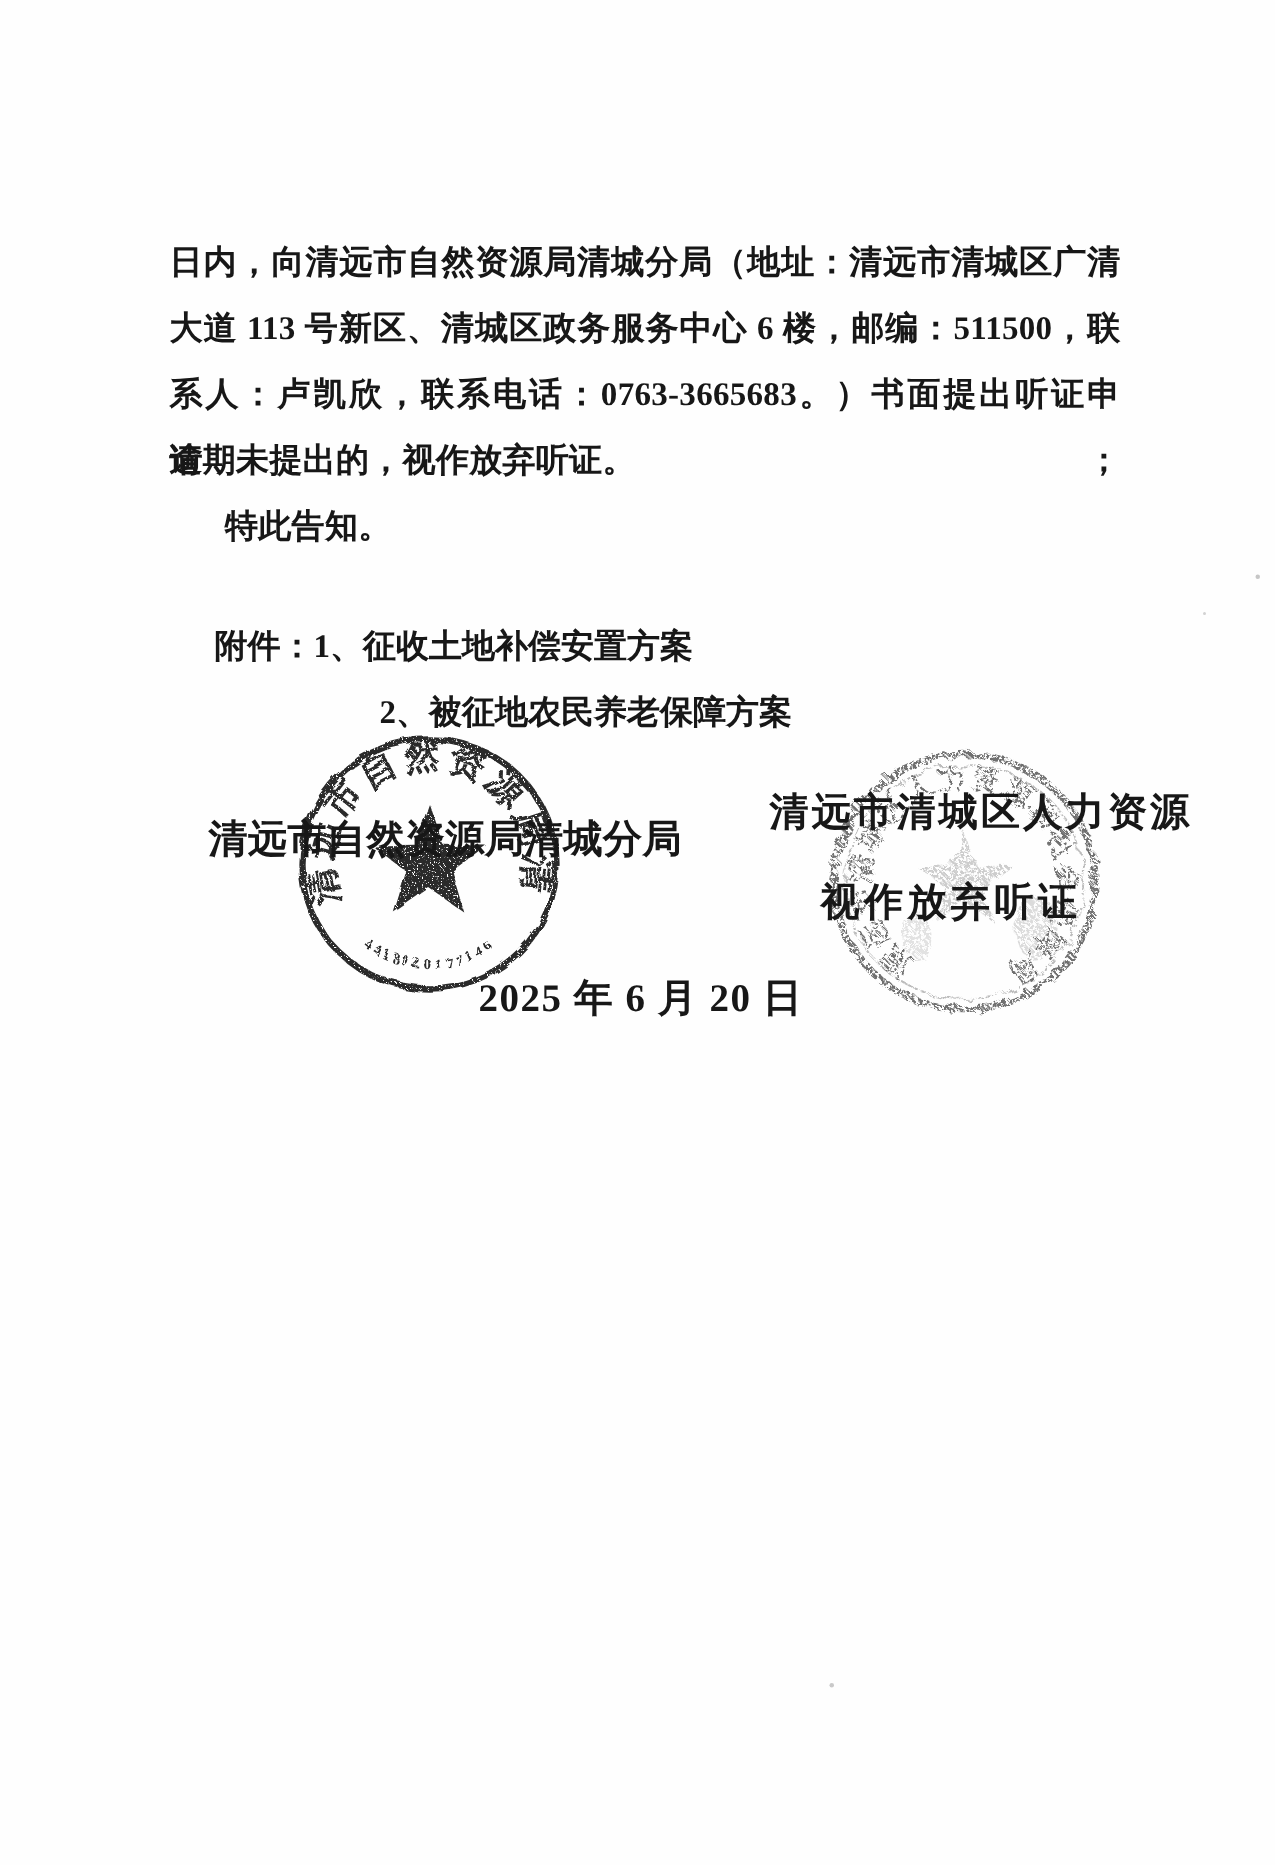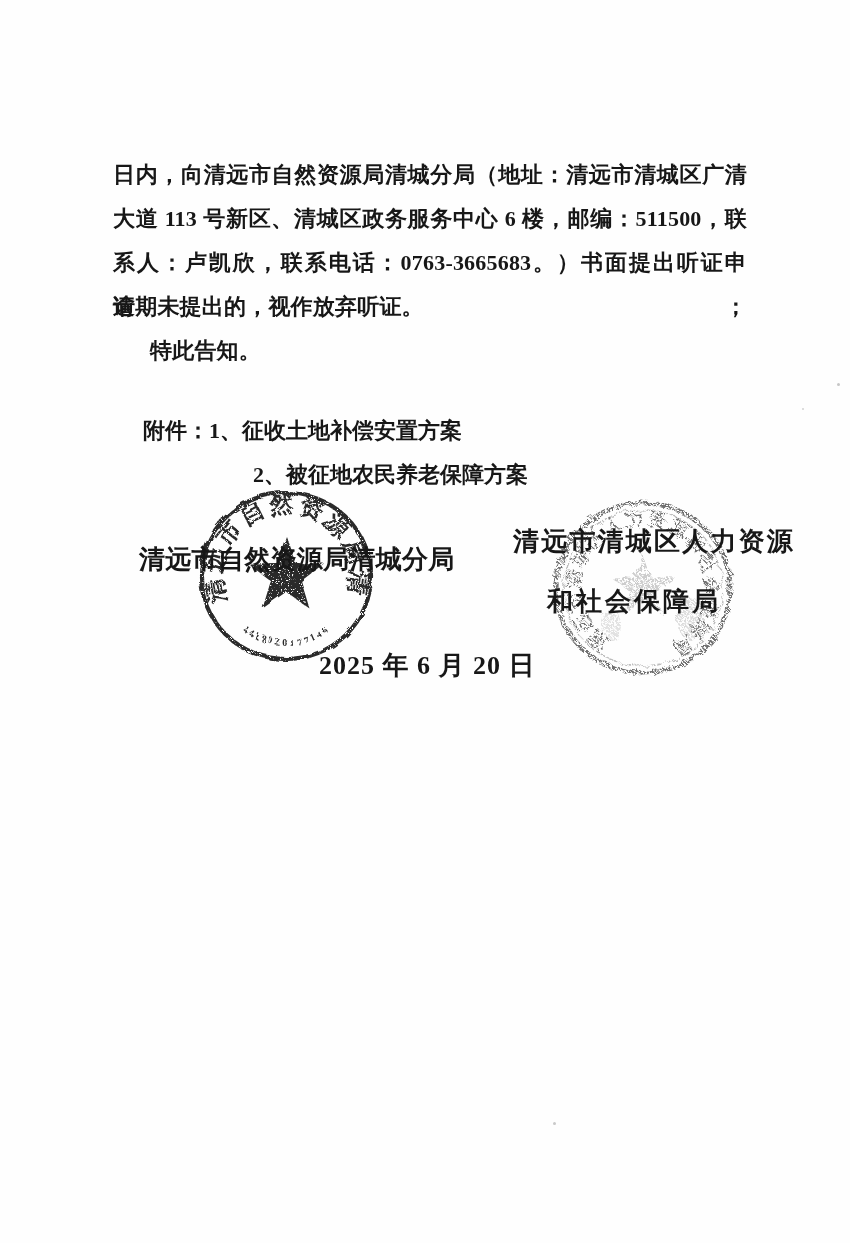--- a/index.html
+++ b/index.html
@@ -127,20 +127,20 @@
       <text font-size="19" font-weight="bold" letter-spacing="1.8">
         <textPath href="#arc-right-top" startOffset="2">清远市清城区人力资源和社会保障局</textPath>
       </text>
       <ellipse cx="140" cy="120" rx="14" ry="22" opacity="0.25"></ellipse>
       <ellipse cx="60" cy="125" rx="10" ry="16" opacity="0.2"></ellipse>
     </g>
   </svg>
 
   <div class="sig sig-left">清远市自然资源局清城分局</div>
   <div class="sig sig-right1">清远市清城区人力资源</div>
-  <div class="sig sig-right2">和社会保障局</div>
+  <div class="sig sig-right2">视作放弃听证</div>
   <div class="sig date-line">2025 年 6 月 20 日</div>
 
   <div class="speck speck1"></div>
   <div class="speck speck2"></div>
   <div class="speck speck3"></div>
 
 </div>
 
 </body></html>

